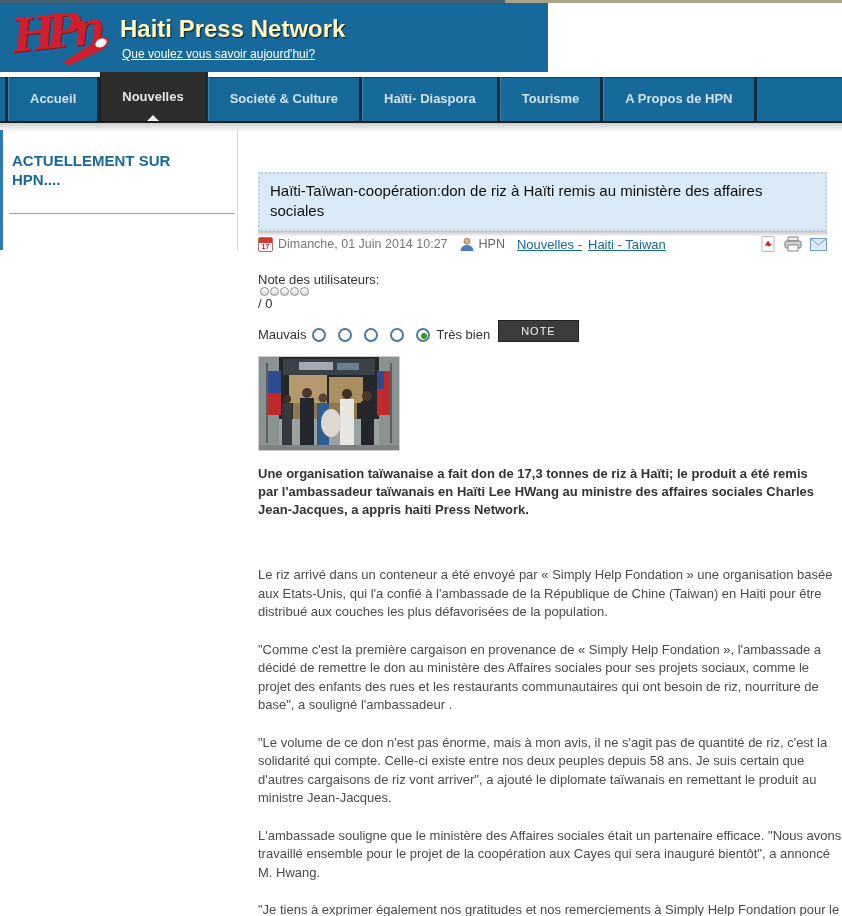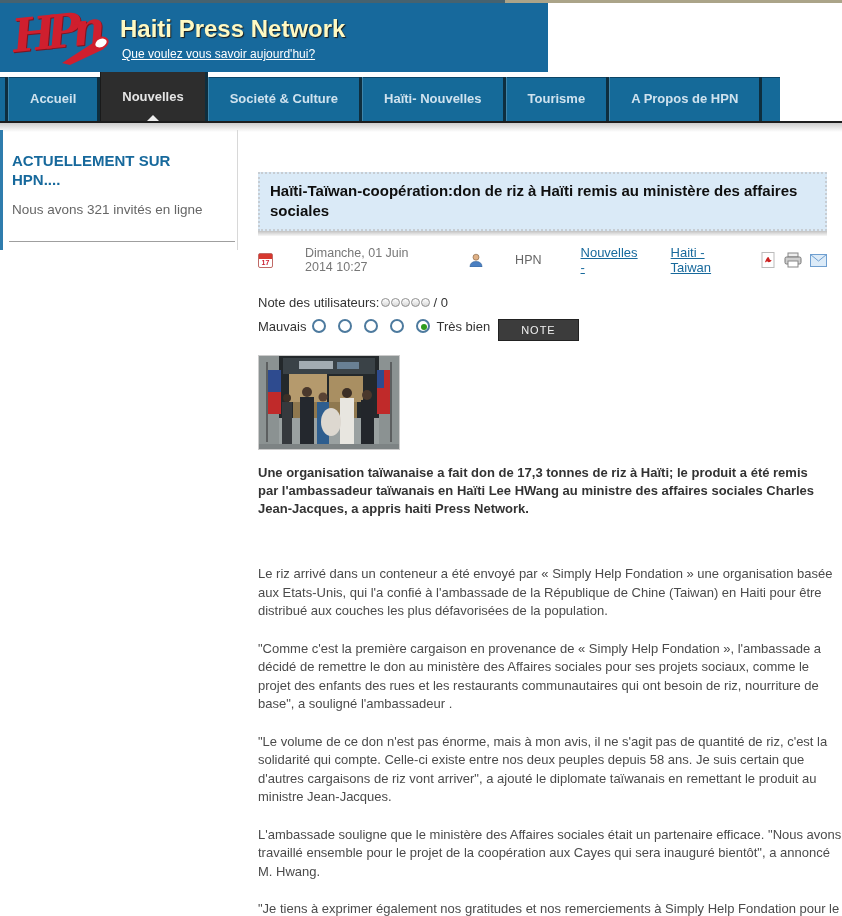--- a/index.html
+++ b/index.html
@@ -17,21 +17,21 @@
   .logo-letters { position:absolute; left:4px; top:0px;
     font-family:"DejaVu Serif", serif; font-style:italic; font-weight:bold;
     font-size:46px; color:#cf1f2e; letter-spacing:-9px; transform:rotate(-6deg);
     text-shadow:1px 1px 0 #7e1420; }
   .pen { position:absolute; left:52px; top:26px; }
   .site-name { position:absolute; left:120px; top:12px; font-size:24px; font-weight:bold;
     color:#fef9c3; letter-spacing:0px; text-shadow:1px 1px 1px #1c1c1c;
     font-family:"Liberation Sans", sans-serif; white-space:nowrap; }
   .tagline { position:absolute; left:122px; top:44px; font-size:12px; color:#ffffff; white-space:nowrap;text-decoration:underline; }
   
-  .navbar { position:absolute; top:77px; left:0; width:780px; height:44px;
+  .navbar { position:absolute; top:77px; left:0; width:842px; height:44px;
     background:#156a99; border-top:1px solid #0d4566; display:flex; align-items:flex-end; }
   .nav-tab { height:44px; line-height:43px; padding:0 21px; font-size:13px; font-weight:bold;
     color:#cfe2ee; border-right:3px solid #0e2e3e; border-left:1px solid #3f85aa;
     cursor:pointer; white-space:nowrap; position:relative; }
   .nav-tab:first-child { margin-left:8px; border-left:1px solid #3f85aa; box-shadow:-3px 0 0 #0e2e3e; }
   .nav-tab.active { background:#2d2d2d; color:#e5e5e5; height:49px; line-height:49px; border-left-color:#1a1a1a; }
   .nav-tab.active::after { content:""; position:absolute; left:50%; bottom:-1px; margin-left:-7px;
     border-left:7px solid transparent; border-right:7px solid transparent; border-bottom:7px solid #ededed; }
   .nav-bottom { position:absolute; top:121px; left:0; width:842px; height:2px; background:#1d1d1d; }
   .nav-shadow { position:absolute; top:123px; left:0; width:842px; height:9px;
@@ -40,42 +40,42 @@
   .sidebar-accent { position:absolute; left:0; top:130px; width:3px; height:120px; background:#2e7cad; }
   .sidebar-vline { position:absolute; left:237px; top:130px; width:1px; height:120px; background:#d8d8d8; }
   .sidebar { position:absolute; left:3px; top:130px; width:234px; }
   .sidebar-heading { margin:21px 0 0 9px; width:205px; color:#17699c;
     font-size:15px; font-weight:bold; line-height:19px; }
   .sidebar-online { margin:13px 0 0 9px; color:#666666; font-size:13.5px; }
   .sidebar-hr { margin:24px 0 0 6px; width:226px; border:none; border-top:1px solid #9f9f9f; }
   
   .main { position:absolute; left:258px; top:172px; width:569px; }
   .title-box { background:#daeaf7; border:2px dotted #c7cdd3; padding:7px 10px 8px;
-    font-size:15px; font-weight:bold; color:#0f0f0f; line-height:20px; }
+    font-size:15px; font-weight:normal; color:#0f0f0f; line-height:20px; }
   .title-shadow { height:5px; background:linear-gradient(#c2c2c2,#f7f7f7); }
   
-  .meta-row { display:flex; align-items:center; margin-top:9px; font-size:12.5px; color:#777777;gap:27px; }
+  .meta-row { display:flex; align-items:center; font-size:12.5px; color:#777777; }
   .cal-icon { width:15px; height:15px; border:1px solid #c06a66; background:#ffffff; border-radius:2px;
     position:relative; margin-right:5px; flex:none; }
   .cal-icon::before { content:""; position:absolute; top:0; left:0; right:0; height:5px; background:#d6382f; }
   .cal-icon .cal-num { position:absolute; bottom:0px; left:0; right:0; text-align:center;
     font-size:7px; color:#c23; line-height:9px; font-weight:bold; }
   .meta-date { margin-right:12px; }
   .person-icon { margin-right:5px; flex:none; }
   .meta-author { color:#666666; margin-right:12px; }
   .meta-link { color:#17699c; text-decoration:underline; margin-right:6px; cursor:pointer; font-size:13px; }
   .doc-icons { margin-left:auto; display:flex; gap:8px; align-items:center; }
   .doc-icon { cursor:pointer; }
   
   .rating-block { margin-top:20px; font-size:13px; color:#333333; }
-  .rating-line1 { display:flex; align-items:center; }
+  .rating-line1 { display:flex; align-items:flex-start;flex-direction:column; }
   .rating-dots { display:flex; margin:0 2px 0 2px; }
   .rdot { width:9px; height:9px; border:1px solid #8e8e8e; border-radius:50%;
     background:linear-gradient(#ffffff,#d8d8d8); margin-right:1px; }
-  .rating-line2 { display:flex; align-items:flex-start; margin-top:9px; }
+  .rating-line2 { display:flex; align-items:flex-end; margin-top:9px; }
   .radio { width:14px; height:14px; border:2px solid #4d7a9e; border-radius:50%; background:#ffffff;
     margin:0 6px; position:relative; cursor:pointer; flex:none; }
   .radio.selected::after { content:""; position:absolute; left:3px; top:3px; width:6px; height:6px;
     border-radius:50%; background:#2f9c1c; }
   .note-btn { margin-left:8px; background:#3c3c3c; color:#f0f0f0; border:1px solid #222222;
     font-size:11px; letter-spacing:1px; padding:4px 22px; cursor:pointer;
     font-family:"Liberation Sans", sans-serif; }
   
   .photo-frame { margin-top:14px; width:142px; height:95px; border:1px solid #cccccc; background:#9aa1a1; }
   
@@ -97,33 +97,32 @@
     </svg>
   </div>
   <div class="site-name">Haiti Press Network</div>
   <div class="tagline">Que voulez vous savoir aujourd'hui?</div>
 </div>
 
 <div class="navbar">
   <div class="nav-tab">Accueil</div>
   <div class="nav-tab active">Nouvelles</div>
   <div class="nav-tab">Societé &amp; Culture</div>
-  <div class="nav-tab">Haïti- Nouvelles</div>
+  <div class="nav-tab">Haïti- Diaspora</div>
   <div class="nav-tab">Tourisme</div>
   <div class="nav-tab">A Propos de HPN</div>
 
 </div>
 <div class="nav-bottom"></div>
 <div class="nav-shadow"></div>
 
 <div class="sidebar-accent"></div>
 <div class="sidebar-vline"></div>
 <div class="sidebar">
   <div class="sidebar-heading">ACTUELLEMENT SUR HPN....</div>
-  <div class="sidebar-online">Nous avons 321 invités en ligne</div>
   <hr class="sidebar-hr">
 </div>
 
 <div class="main">
 
   <div class="title-box">Haïti-Taïwan-coopération:don de riz à Haïti remis au ministère des affaires sociales</div>
   <div class="title-shadow"></div>
 
   <div class="meta-row">
     <span class="cal-icon">

